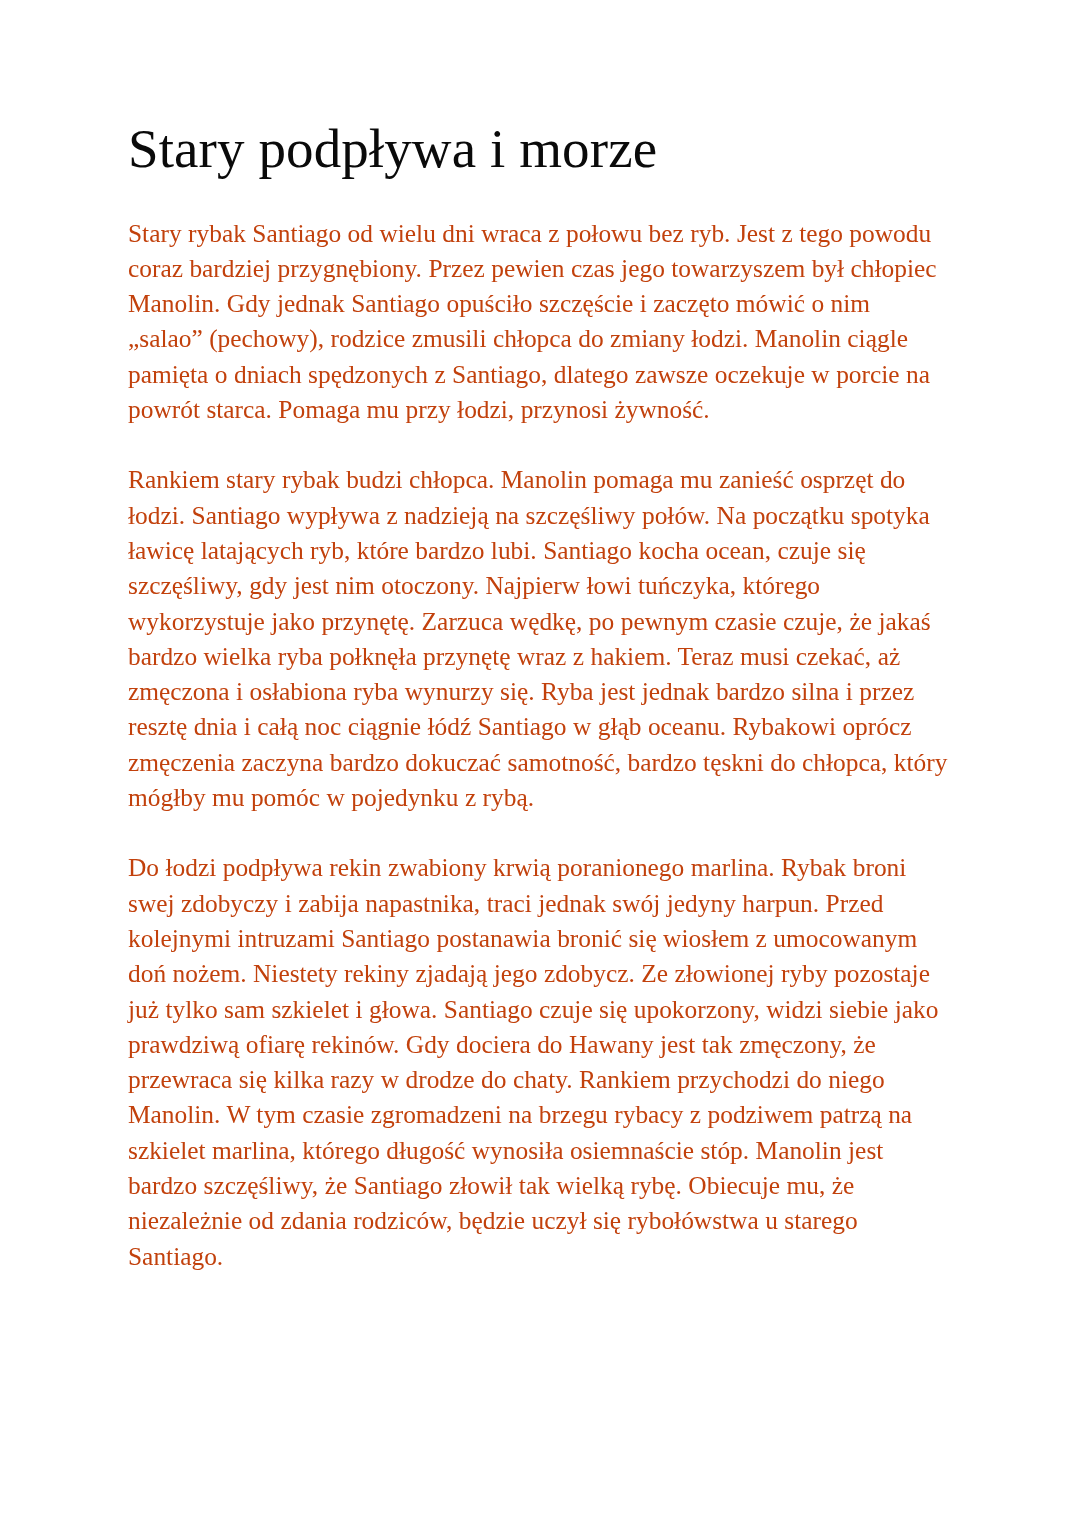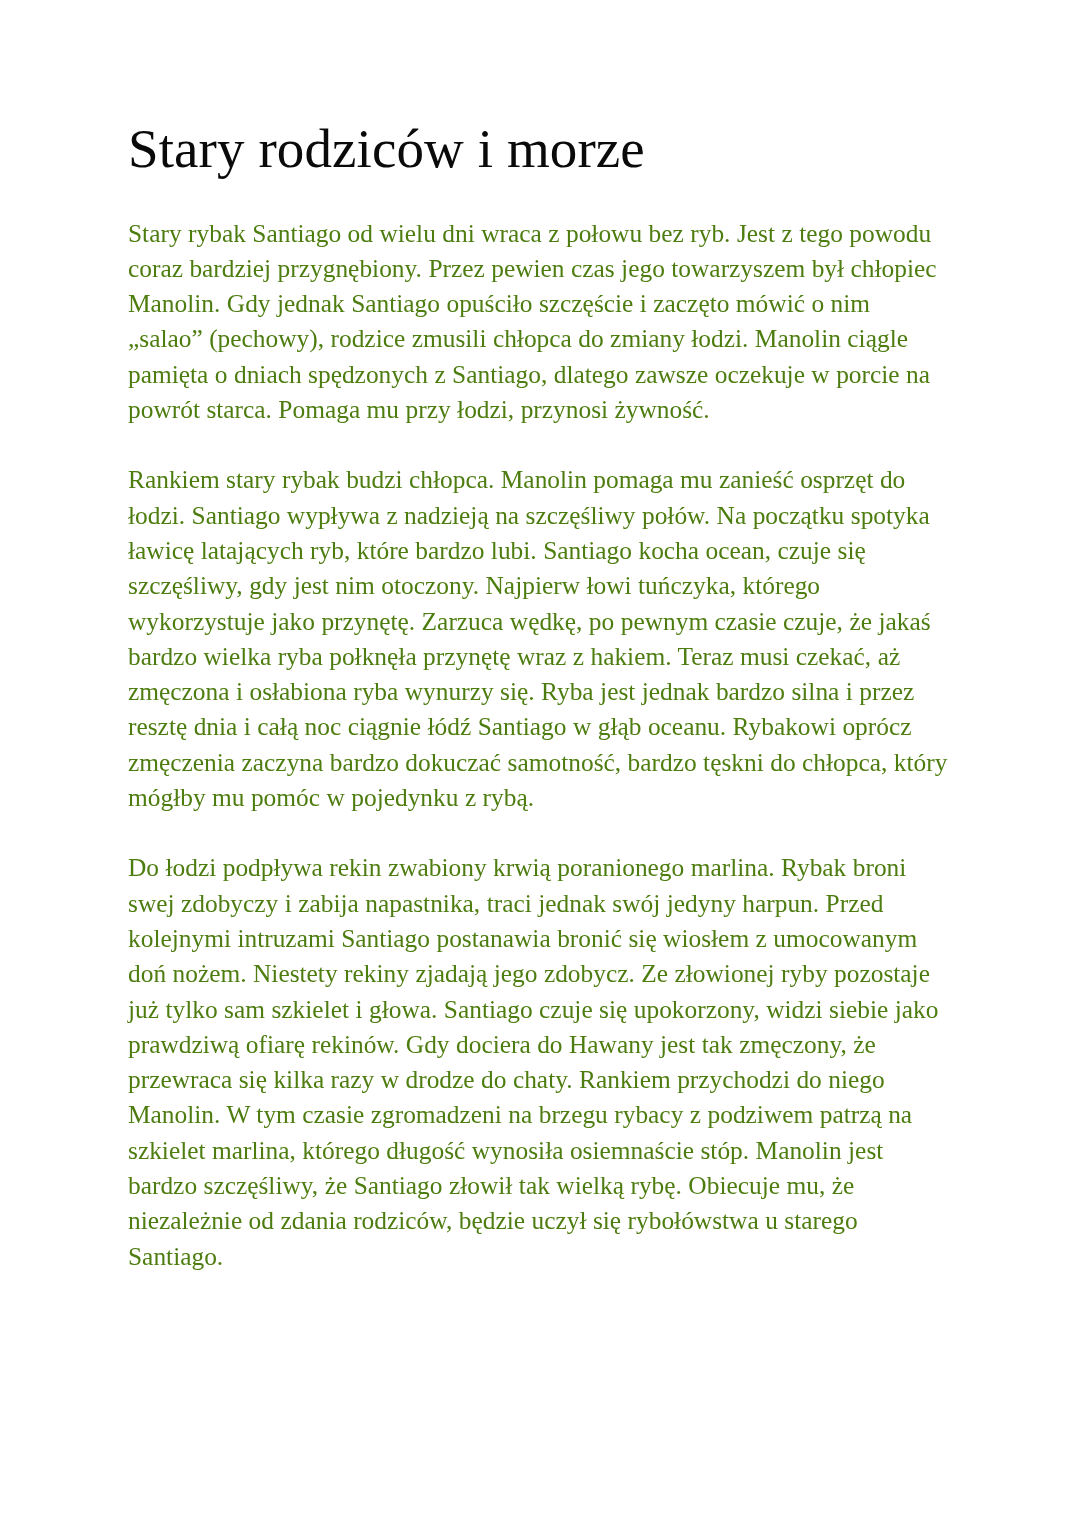--- a/index.html
+++ b/index.html
@@ -32,37 +32,37 @@
     margin: 0 0 36px 0;
     padding: 0;
     white-space: nowrap;
   }
   .body-copy {
     width: 822px;
   }
   .para {
     font-size: 25.4px;
     line-height: 35.3px;
-    color: #4d7c0f;
+    color: #c2410c;
     text-align: left;
     margin: 0 0 35px 0;
     padding: 0;
     word-spacing: 0.1px;
     -webkit-font-smoothing: antialiased;
   }
   .para:last-child {
     margin-bottom: 12px;
   }
 </style>
 </head>
 <body>
 
 <div class="page">
 
-  <h1 class="doc-title">Stary rodziców i morze</h1>
+  <h1 class="doc-title">Stary podpływa i morze</h1>
 
   <div class="body-copy">
 
     <p class="para">Stary rybak Santiago od wielu dni wraca z połowu bez ryb. Jest z tego powodu coraz bardziej przygnębiony. Przez pewien czas jego towarzyszem był chłopiec Manolin. Gdy jednak Santiago opuściło szczęście i zaczęto mówić o nim „salao” (pechowy), rodzice zmusili chłopca do zmiany łodzi. Manolin ciągle pamięta o dniach spędzonych z Santiago, dlatego zawsze oczekuje w porcie na powrót starca. Pomaga mu przy łodzi, przynosi żywność.</p>
 
     <p class="para">Rankiem stary rybak budzi chłopca. Manolin pomaga mu zanieść osprzęt do łodzi. Santiago wypływa z nadzieją na szczęśliwy połów. Na początku spotyka ławicę latających ryb, które bardzo lubi. Santiago kocha ocean, czuje się szczęśliwy, gdy jest nim otoczony. Najpierw łowi tuńczyka, którego wykorzystuje jako przynętę. Zarzuca wędkę, po pewnym czasie czuje, że jakaś bardzo wielka ryba połknęła przynętę wraz z hakiem. Teraz musi czekać, aż zmęczona i osłabiona ryba wynurzy się. Ryba jest jednak bardzo silna i przez resztę dnia i całą noc ciągnie łódź Santiago w głąb oceanu. Rybakowi oprócz zmęczenia zaczyna bardzo dokuczać samotność, bardzo tęskni do chłopca, który mógłby mu pomóc w pojedynku z rybą.</p>
 
     <p class="para">Do łodzi podpływa rekin zwabiony krwią poranionego marlina. Rybak broni swej zdobyczy i zabija napastnika, traci jednak swój jedyny harpun. Przed kolejnymi intruzami Santiago postanawia bronić się wiosłem z umocowanym doń nożem. Niestety rekiny zjadają jego zdobycz. Ze złowionej ryby pozostaje już tylko sam szkielet i głowa. Santiago czuje się upokorzony, widzi siebie jako prawdziwą ofiarę rekinów. Gdy dociera do Hawany jest tak zmęczony, że przewraca się kilka razy w drodze do chaty. Rankiem przychodzi do niego Manolin. W tym czasie zgromadzeni na brzegu rybacy z podziwem patrzą na szkielet marlina, którego długość wynosiła osiemnaście stóp. Manolin jest bardzo szczęśliwy, że Santiago złowił tak wielką rybę. Obiecuje mu, że niezależnie od zdania rodziców, będzie uczył się rybołówstwa u starego Santiago.</p>
 
   </div>

